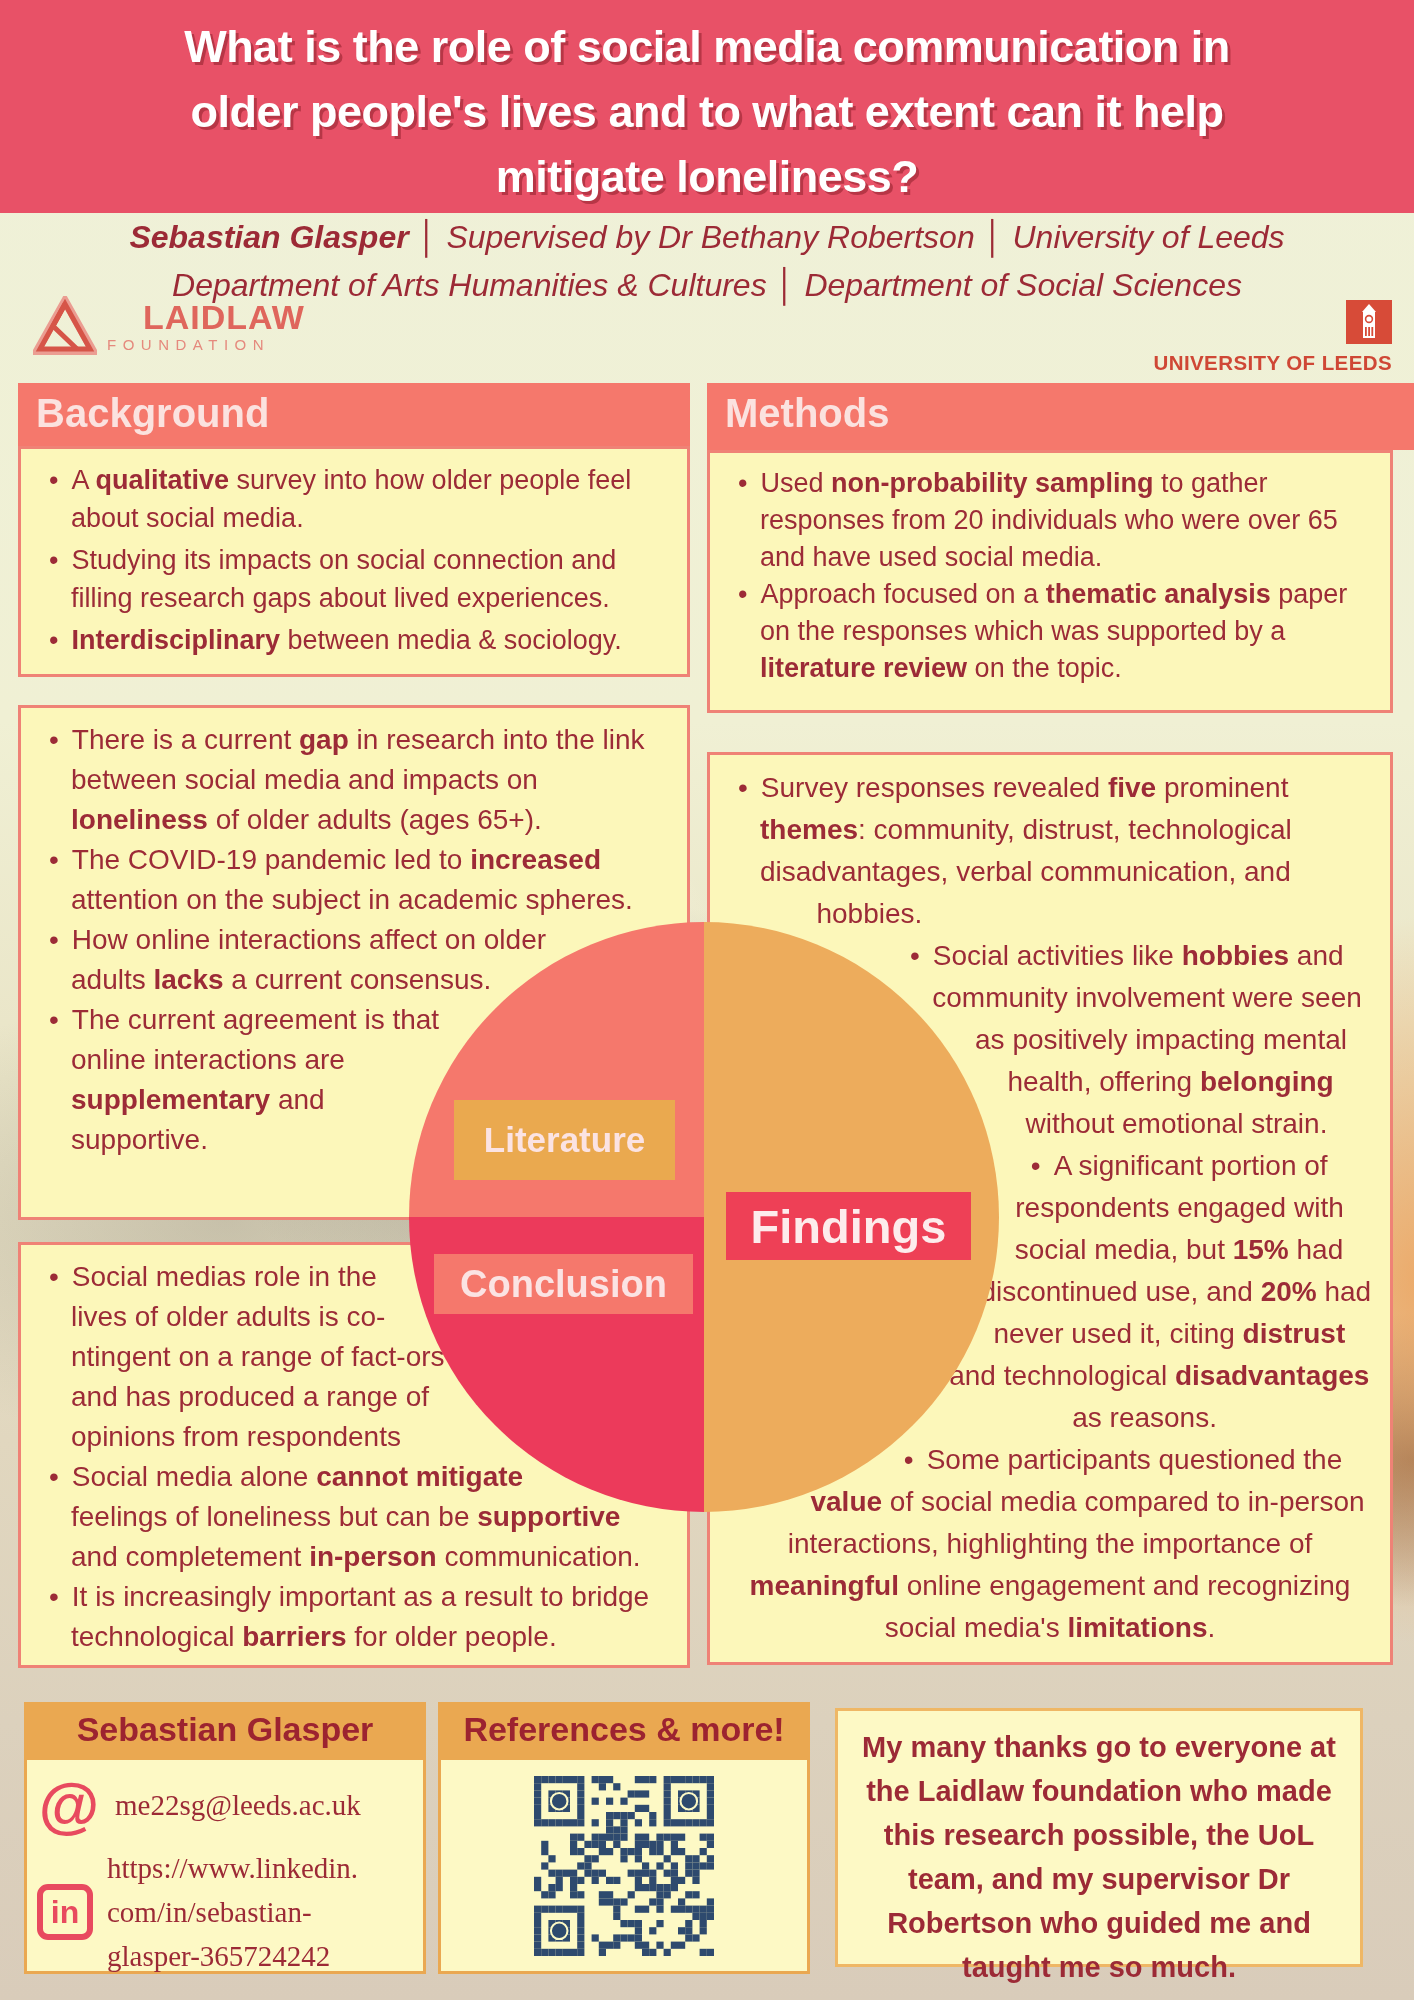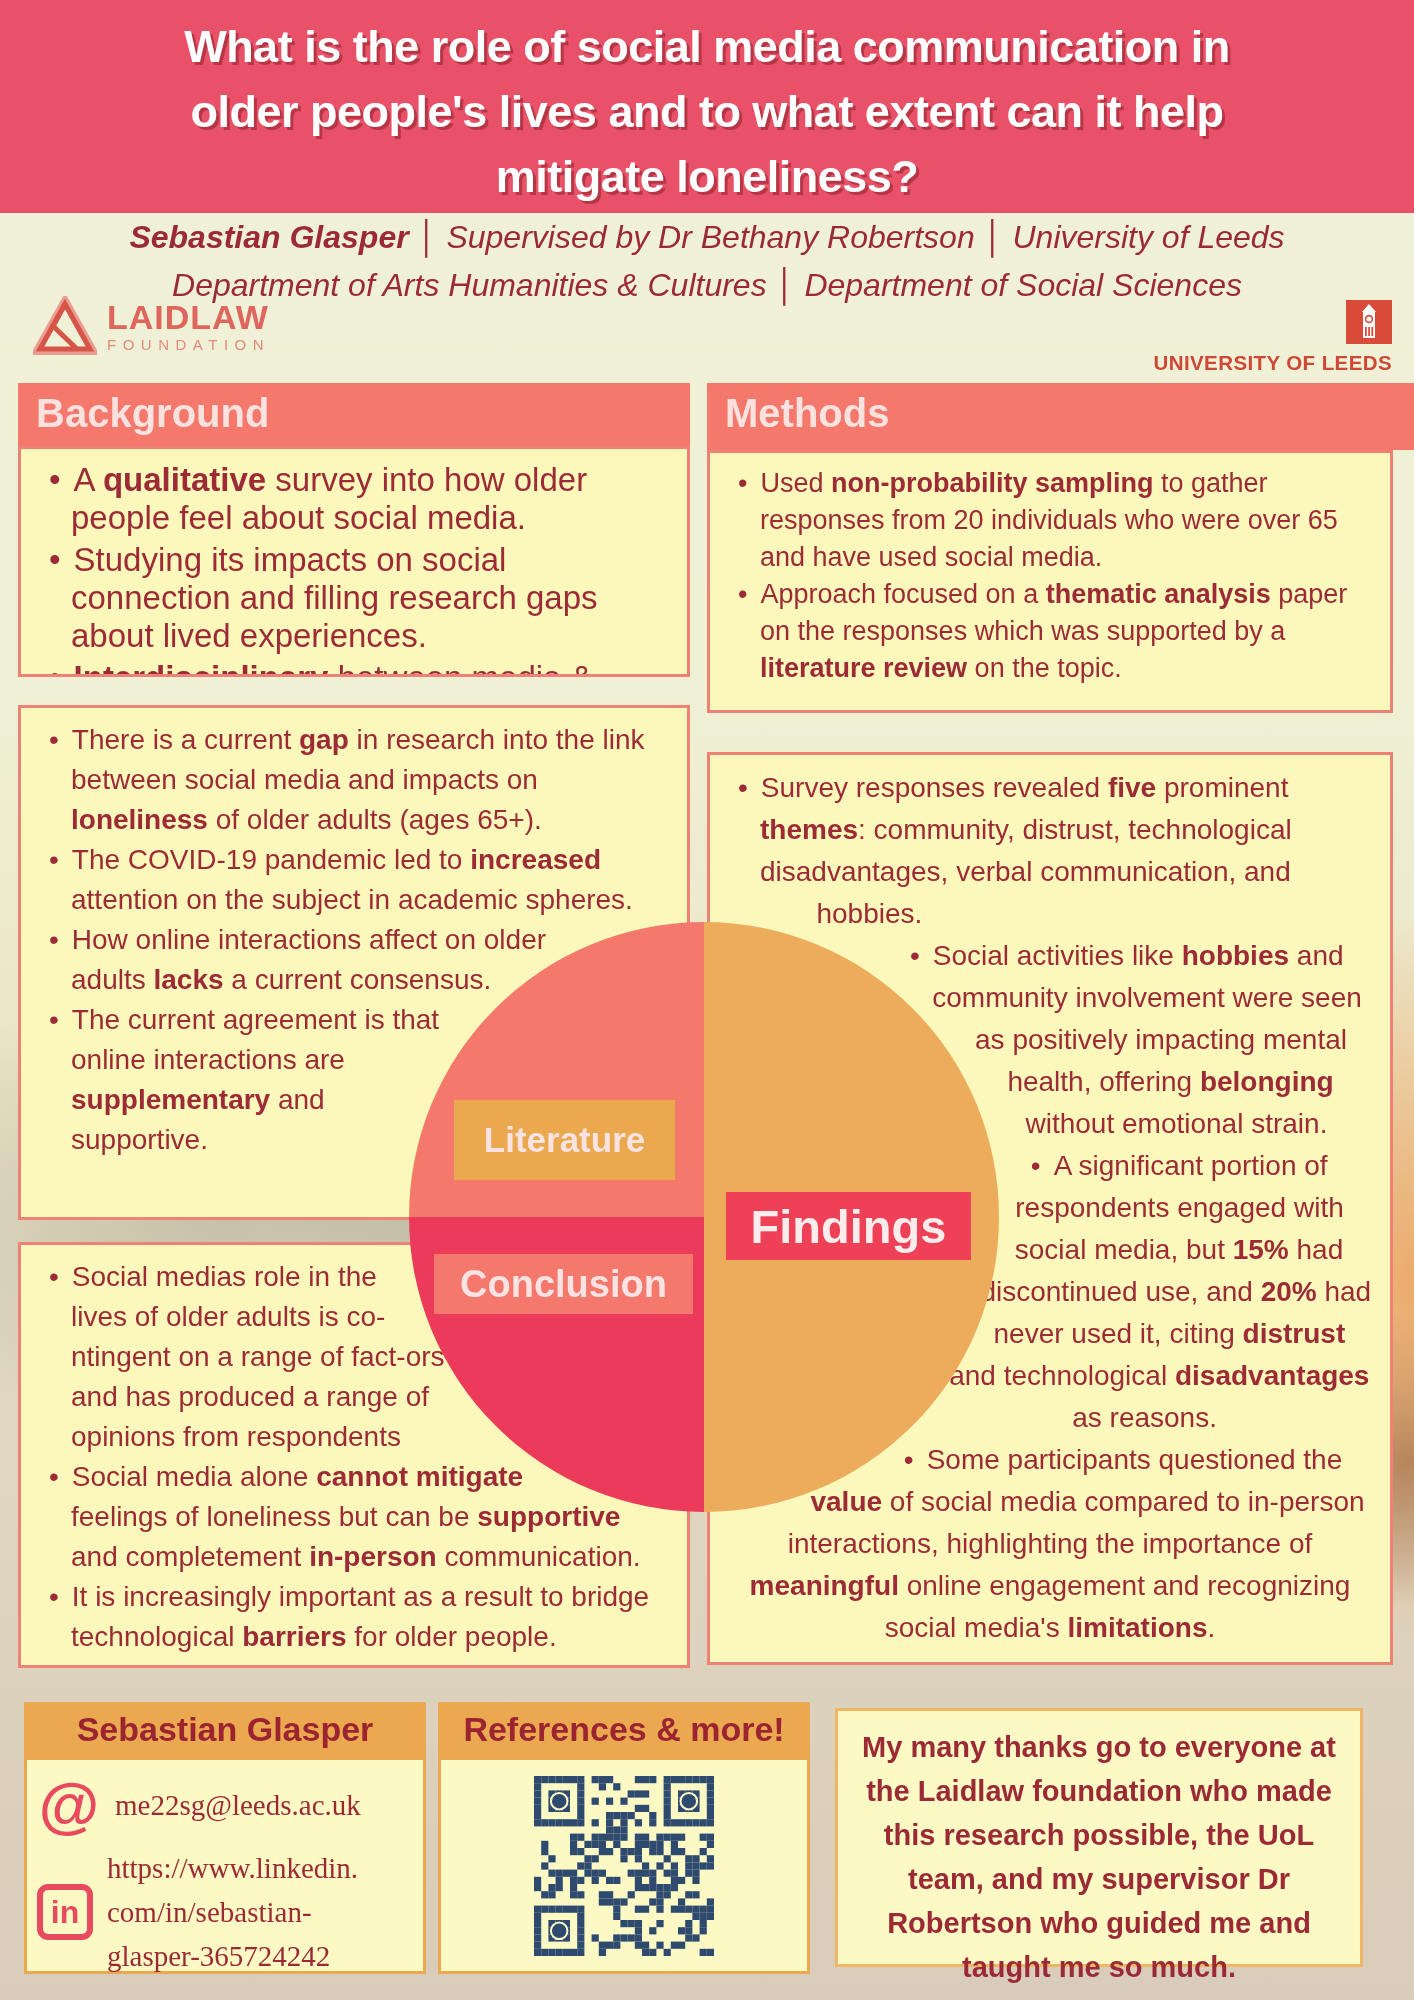--- a/index.html
+++ b/index.html
@@ -18,35 +18,35 @@
   
   .hdr{position:absolute;left:0;top:0;width:1414px;height:213px;background:#e85167;}
   .hdr-title{padding-top:14px;text-align:center;font-weight:bold;font-size:45px;line-height:65px;
     color:#ffffff;letter-spacing:-.5px;text-shadow:3px 3px 0 rgba(150,37,49,.6);}
   .byline{position:absolute;left:0;width:1414px;text-align:center;font-style:italic;font-size:32px;color:#9c2a36;}
   .byline b{font-weight:bold;}
   .by1{top:219px;}
   .by2{top:267px;}
   
   .laidlaw{position:absolute;left:33px;top:296px;display:flex;align-items:center;gap:10px;}
-  .laidlaw .txt .l1{font-weight:bold;font-size:34px;letter-spacing:1px;color:#df665c;line-height:34px;}
+  .laidlaw .txt .l1{font-weight:bold;font-size:34px;letter-spacing:1px;color:#df665c;line-height:34px;margin-left:36px;}
   .laidlaw .txt .l2{font-size:15px;letter-spacing:6.5px;color:#e5897d;line-height:22px;}
   .uol{position:absolute;right:22px;top:300px;width:260px;text-align:right;}
   .uol .sq{display:inline-block;width:46px;height:44px;background:#d74b38;}
   .uol .lbl{margin-top:3px;font-weight:bold;font-size:20.5px;letter-spacing:.4px;color:#cf4735;}
   
   .sec-h{position:absolute;background:#f5786c;color:#fbe2df;font-weight:bold;font-size:40px;
     padding:8px 0 0 18px;box-sizing:border-box;z-index:1;}
   .ybox{position:absolute;background:#fcf7ba;border:3px solid #ef8276;box-sizing:border-box;
     color:#9c2b37;z-index:1;overflow:hidden;}
   .bullets{list-style:none;margin:0;padding:12px 18px;}
   .bullets li{padding-left:32px;text-indent:-22px;}
   .bullets li::before{content:"•";margin-right:13px;}
   .bullets li.c{text-align:center;padding-left:0;text-indent:0;}
-  .bg-box{left:18px;top:446px;width:672px;height:231px;font-size:33px;line-height:38px;}
+  .bg-box{left:18px;top:446px;width:672px;height:231px;font-size:27px;line-height:38px;}
   .bg-box li{margin-bottom:4px;}
   .box2{left:18px;top:705px;width:672px;height:515px;font-size:28px;line-height:40px;}
   .box3{left:18px;top:1242px;width:672px;height:426px;font-size:28px;line-height:40px;}
   .methods-box{left:707px;top:450px;width:686px;height:263px;font-size:27px;line-height:37px;}
   .find-box{left:707px;top:752px;width:686px;height:913px;font-size:28px;line-height:42px;}
   .wrapR2{float:right;width:294px;height:480px;shape-outside:circle(299px at 331px 500px);}
   .wrapR3{float:right;width:294px;height:260px;shape-outside:circle(299px at 331px -40px);}
   .wrapL{float:left;width:280px;height:750px;shape-outside:circle(299px at -22px 450px);}
   
   .circle{position:absolute;left:409px;top:922px;width:590px;height:590px;border-radius:50%;z-index:2;

